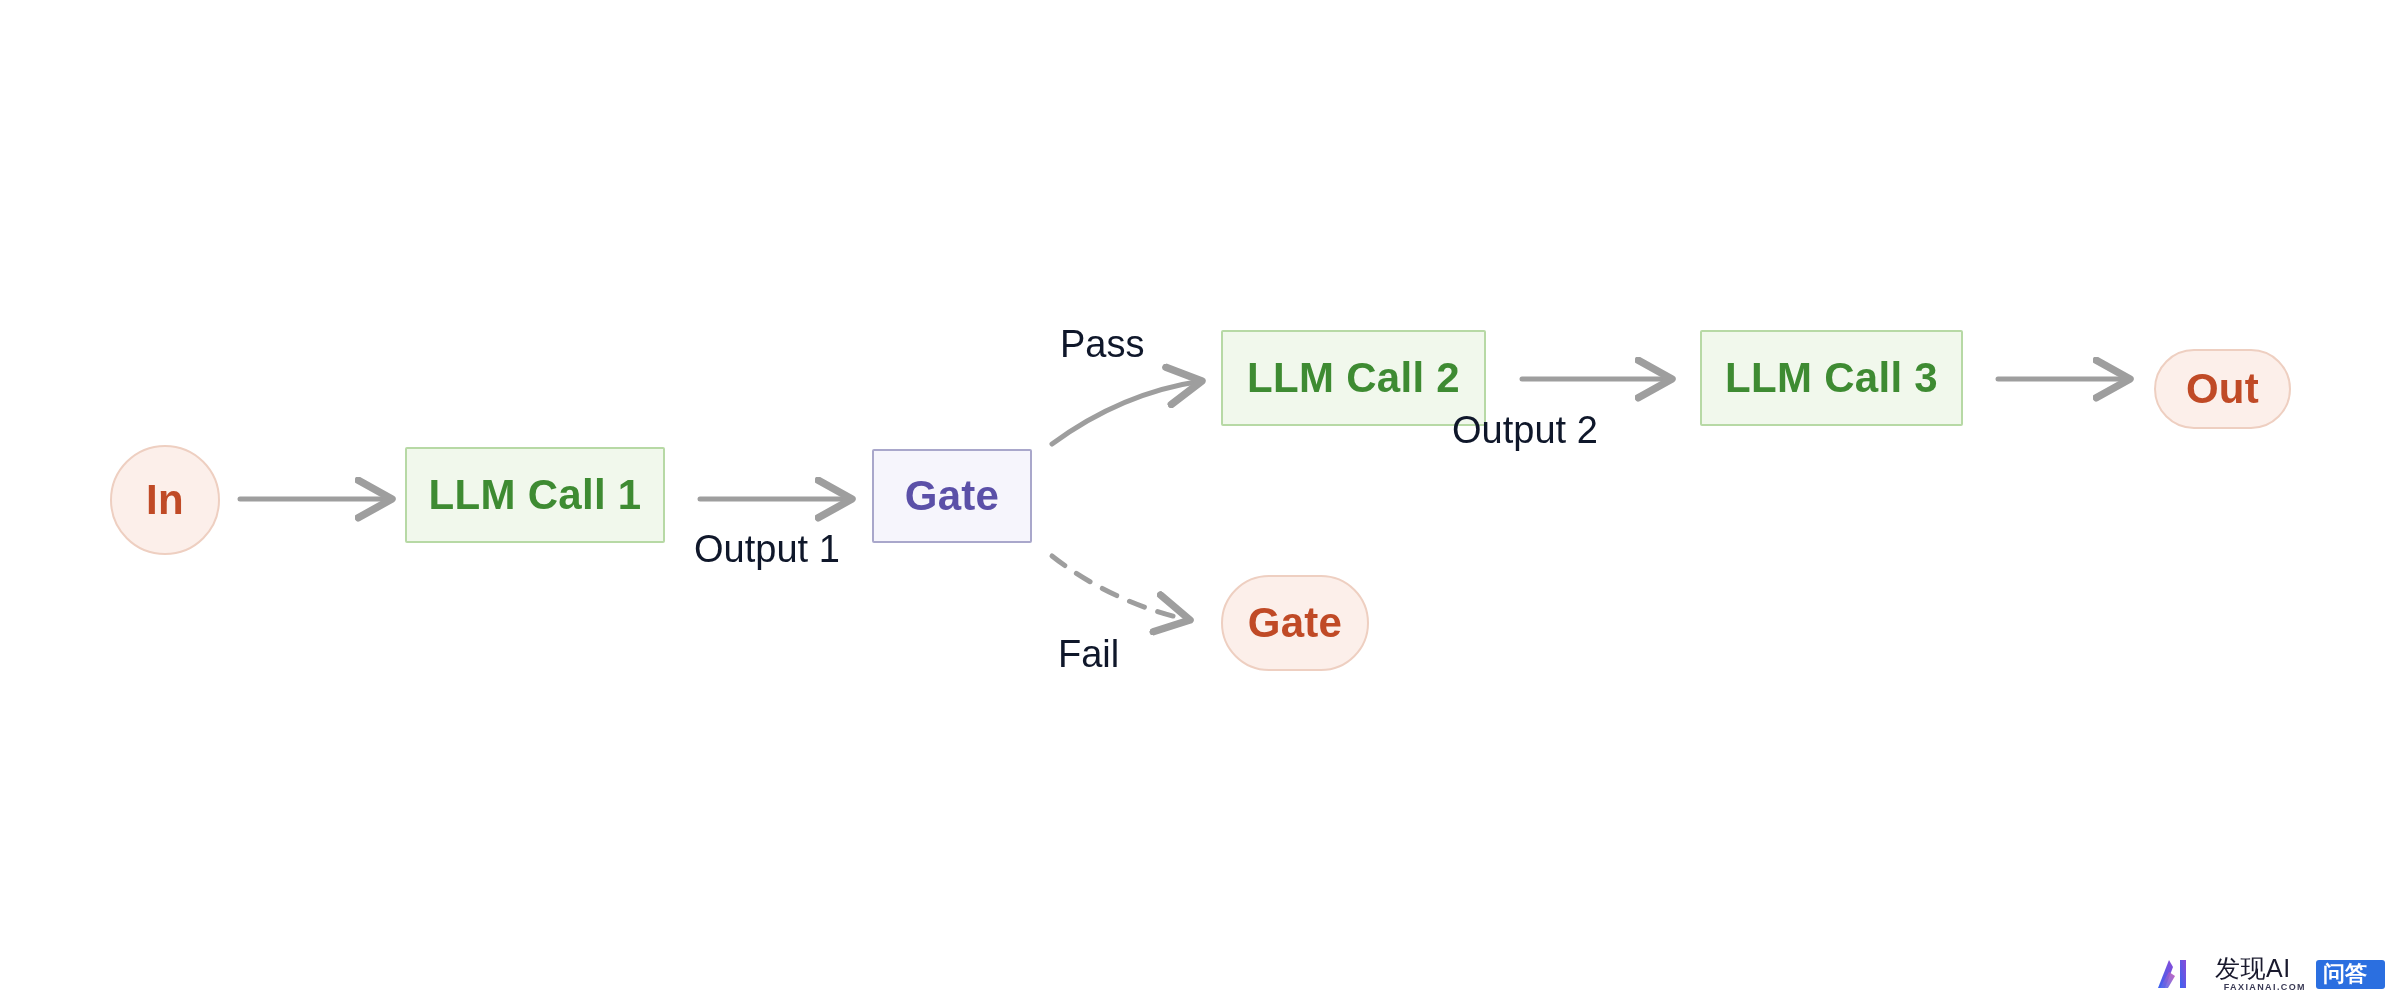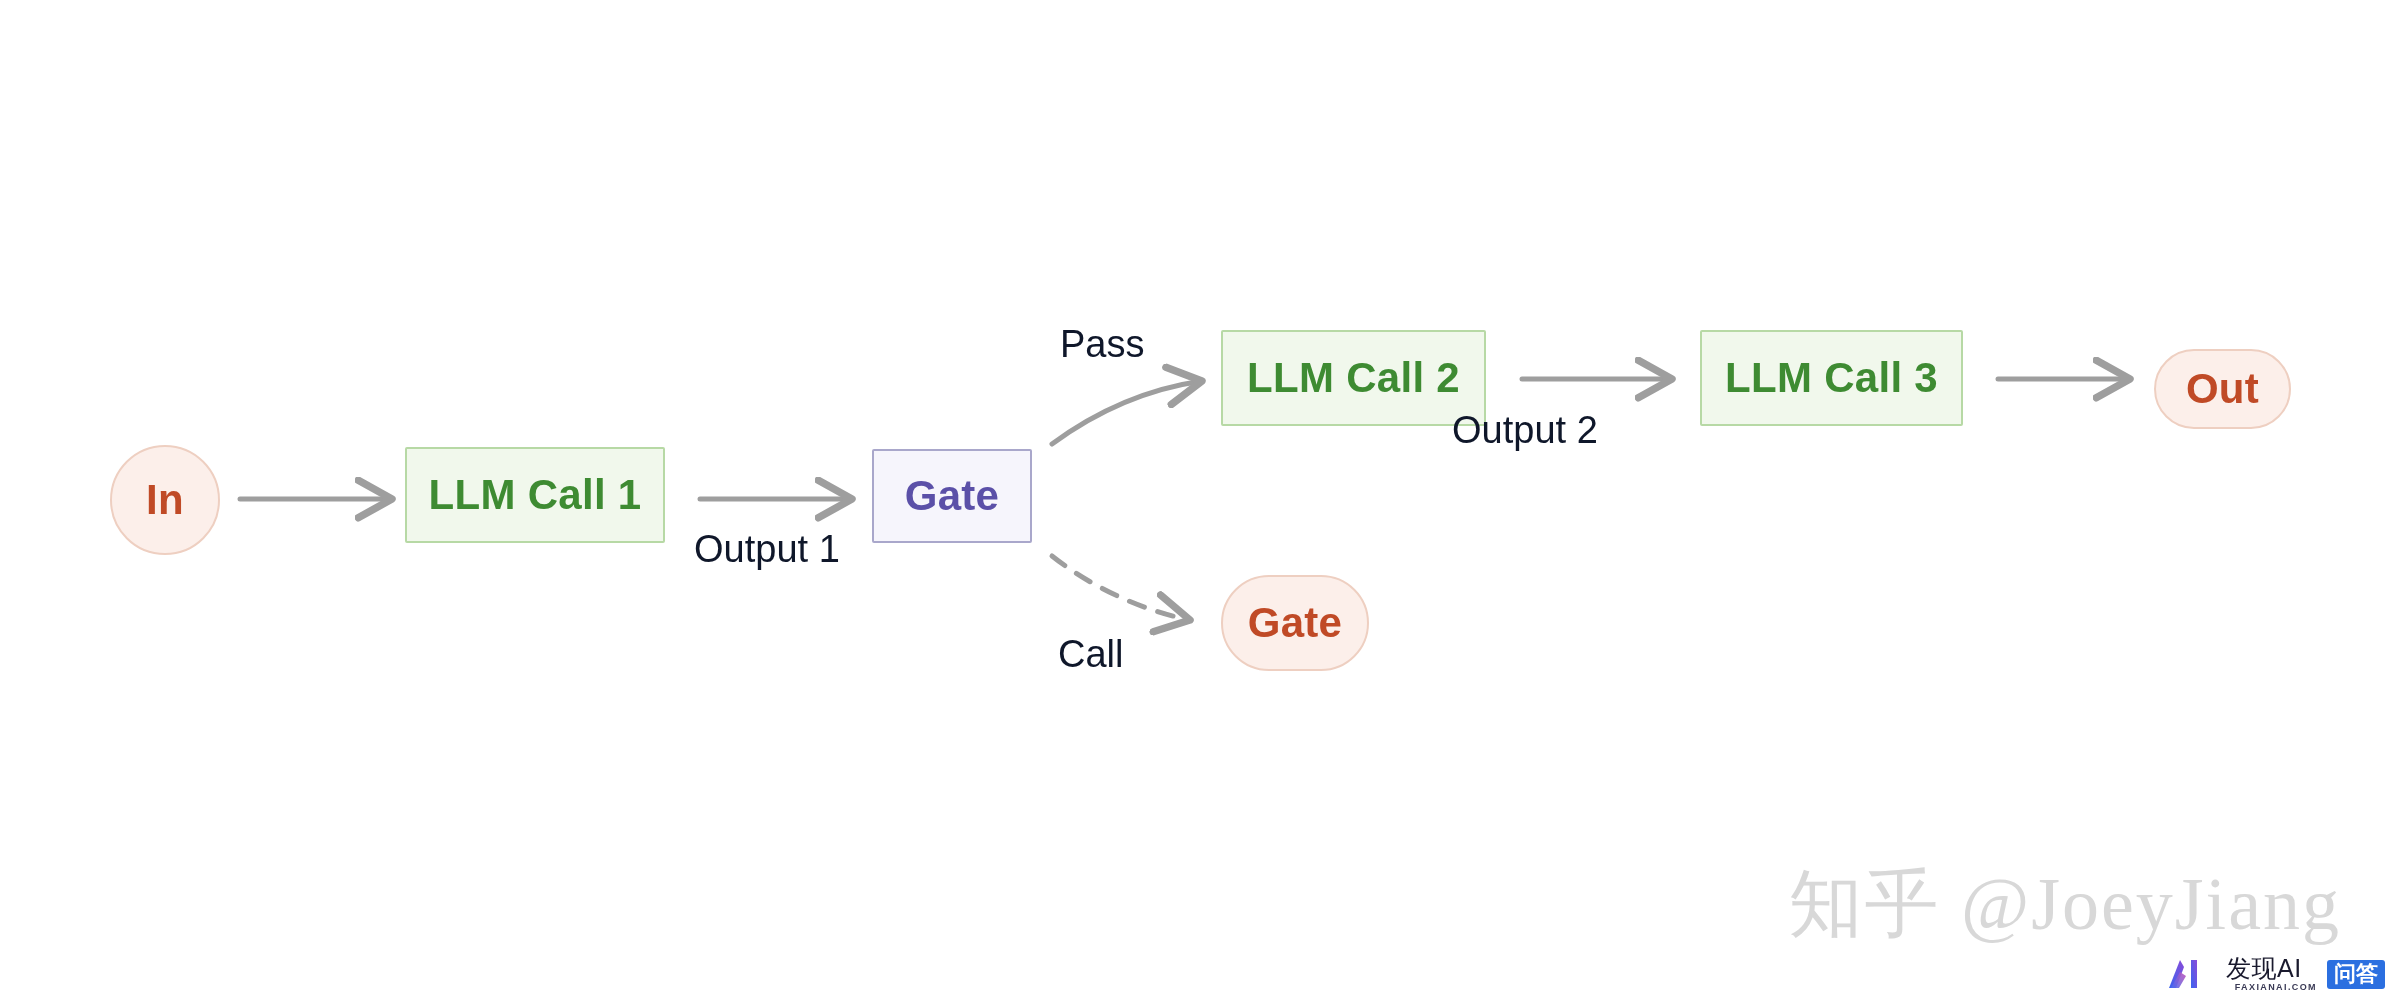--- a/index.html
+++ b/index.html
@@ -127,21 +127,21 @@
     color: #3a3a55;
     letter-spacing: 1.4px;
     margin-top: 2px;
     padding-left: 24px;
   }
   .brand-badge {
     background: #2b6fe0;
     color: #ffffff;
     font-size: 22px;
     font-weight: bold;
-    padding: 3px 7px 4px 7px;
+    padding: 3px 18px 4px 7px;
     border-radius: 3px;
     line-height: 1;
   }
 </style>
 </head>
 <body>
 
 <div id="canvas">
 
   <svg class="layer" viewBox="0 0 2401 1000" xmlns="http://www.w3.org/2000/svg">
@@ -189,25 +189,24 @@
   </div>
 
   <div class="node node-pink shape-stadium" style="left:1221px; top:575px; width:148px; height:96px;">
     <span class="node-label">Gate</span>
   </div>
 
   <div class="edge-label" style="left:694px; top:530px;">Output 1</div>
 
   <div class="edge-label" style="left:1060px; top:325px;">Pass</div>
 
-  <div class="edge-label" style="left:1058px; top:635px;">Call</div>
+  <div class="edge-label" style="left:1058px; top:635px;">Fail</div>
 
   <div class="edge-label" style="left:1452px; top:411px;">Output 2</div>
 
-  <div id="watermark">知乎 @JoeyJiang</div>
 
   <div id="brandbar">
     <svg class="brand-mark" viewBox="0 0 34 32" xmlns="http://www.w3.org/2000/svg">
       <defs>
         <linearGradient id="gA" x1="0" y1="1" x2="1" y2="0">
           <stop offset="0%" stop-color="#3a63f0"></stop>
           <stop offset="100%" stop-color="#8a4bd8"></stop>
         </linearGradient>
         <linearGradient id="gB" x1="0" y1="1" x2="1" y2="0">
           <stop offset="0%" stop-color="#4a6cf2"></stop>

